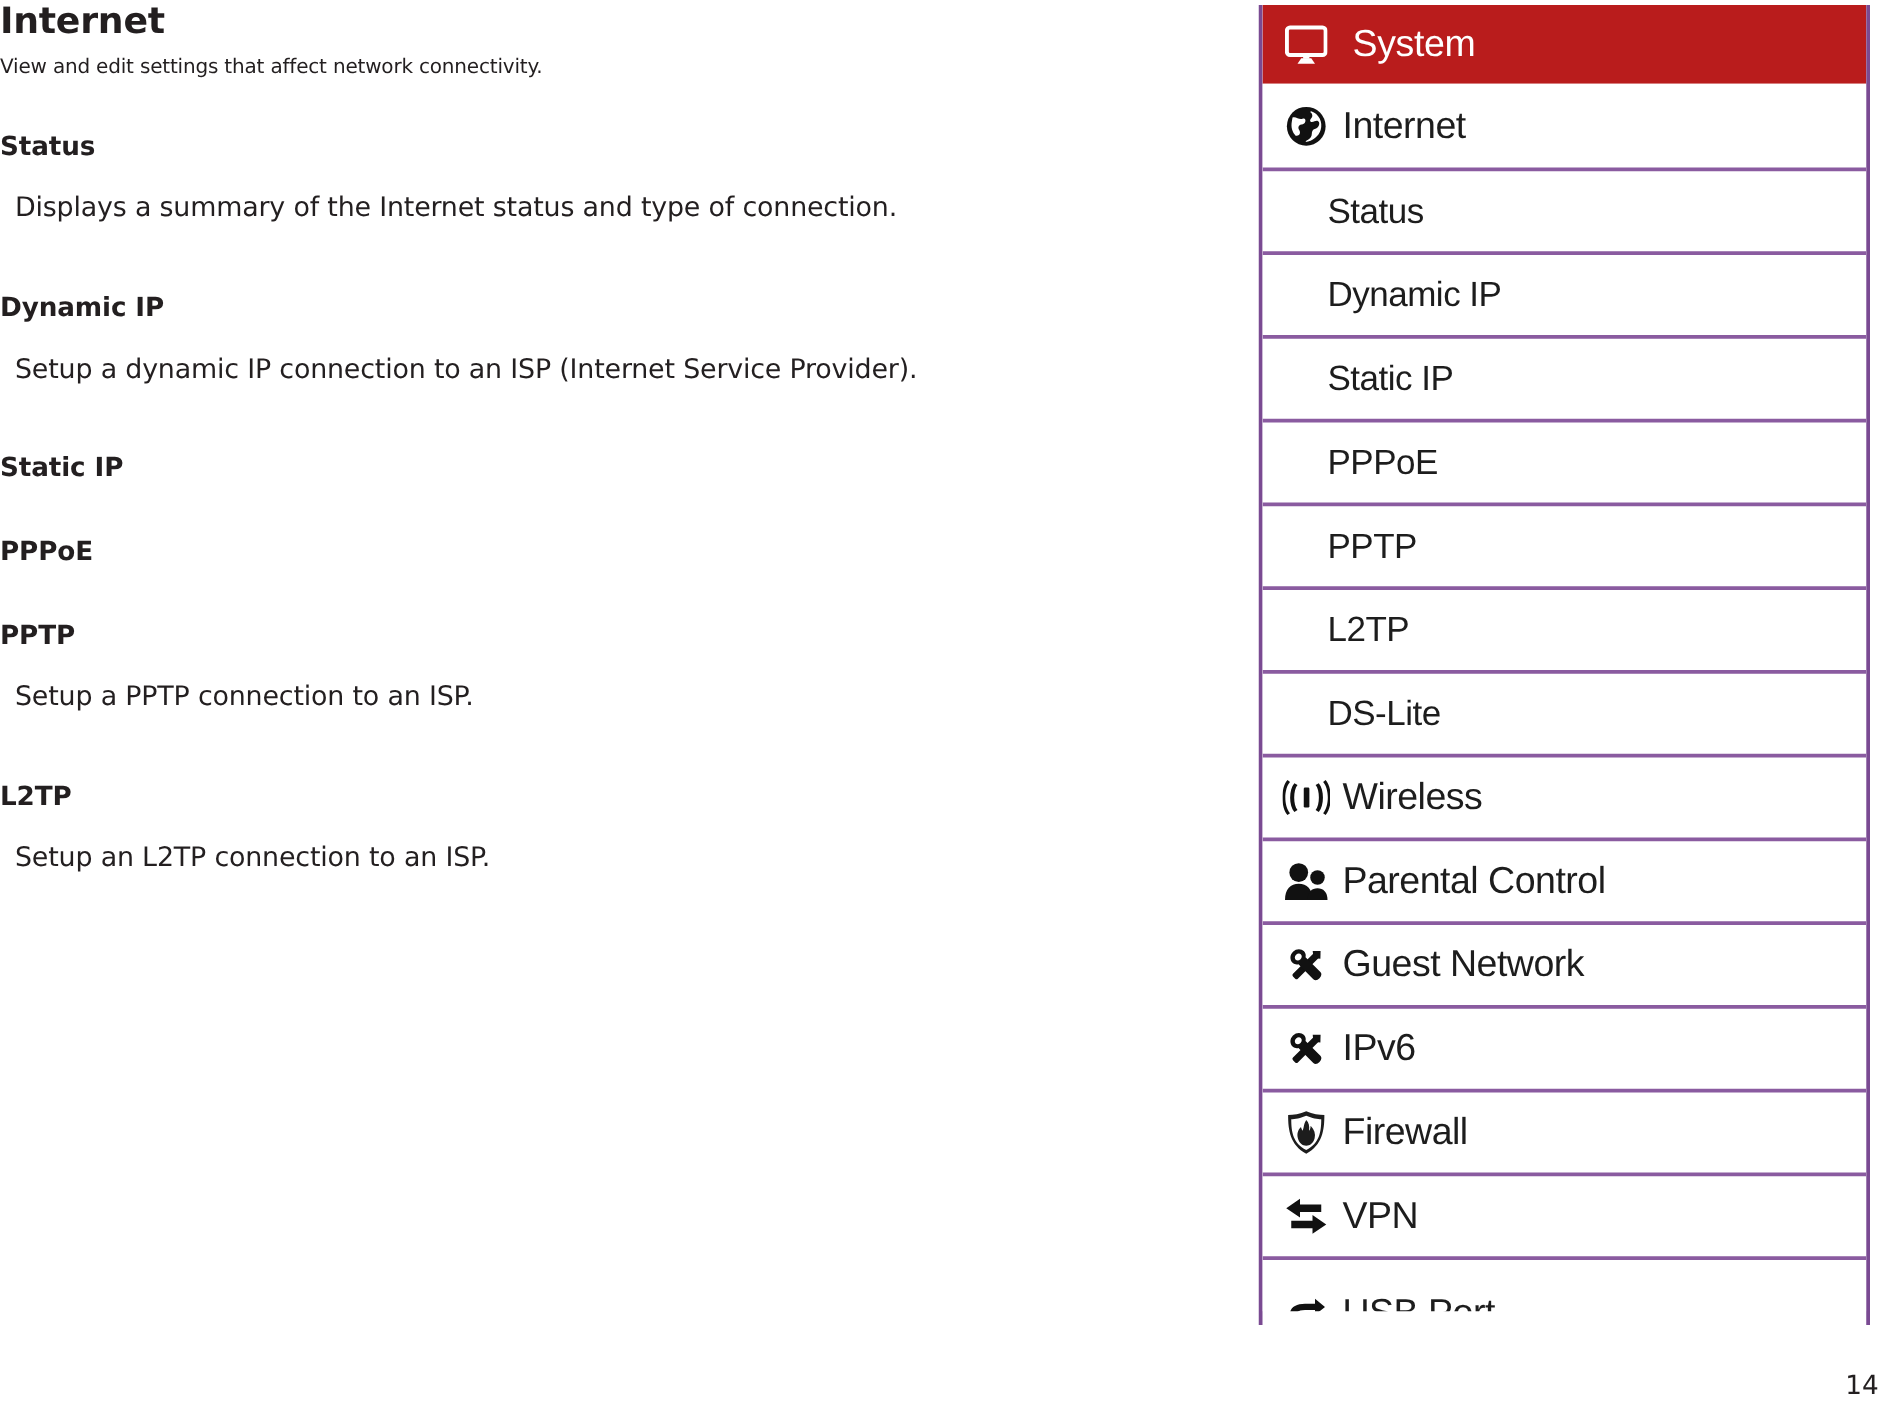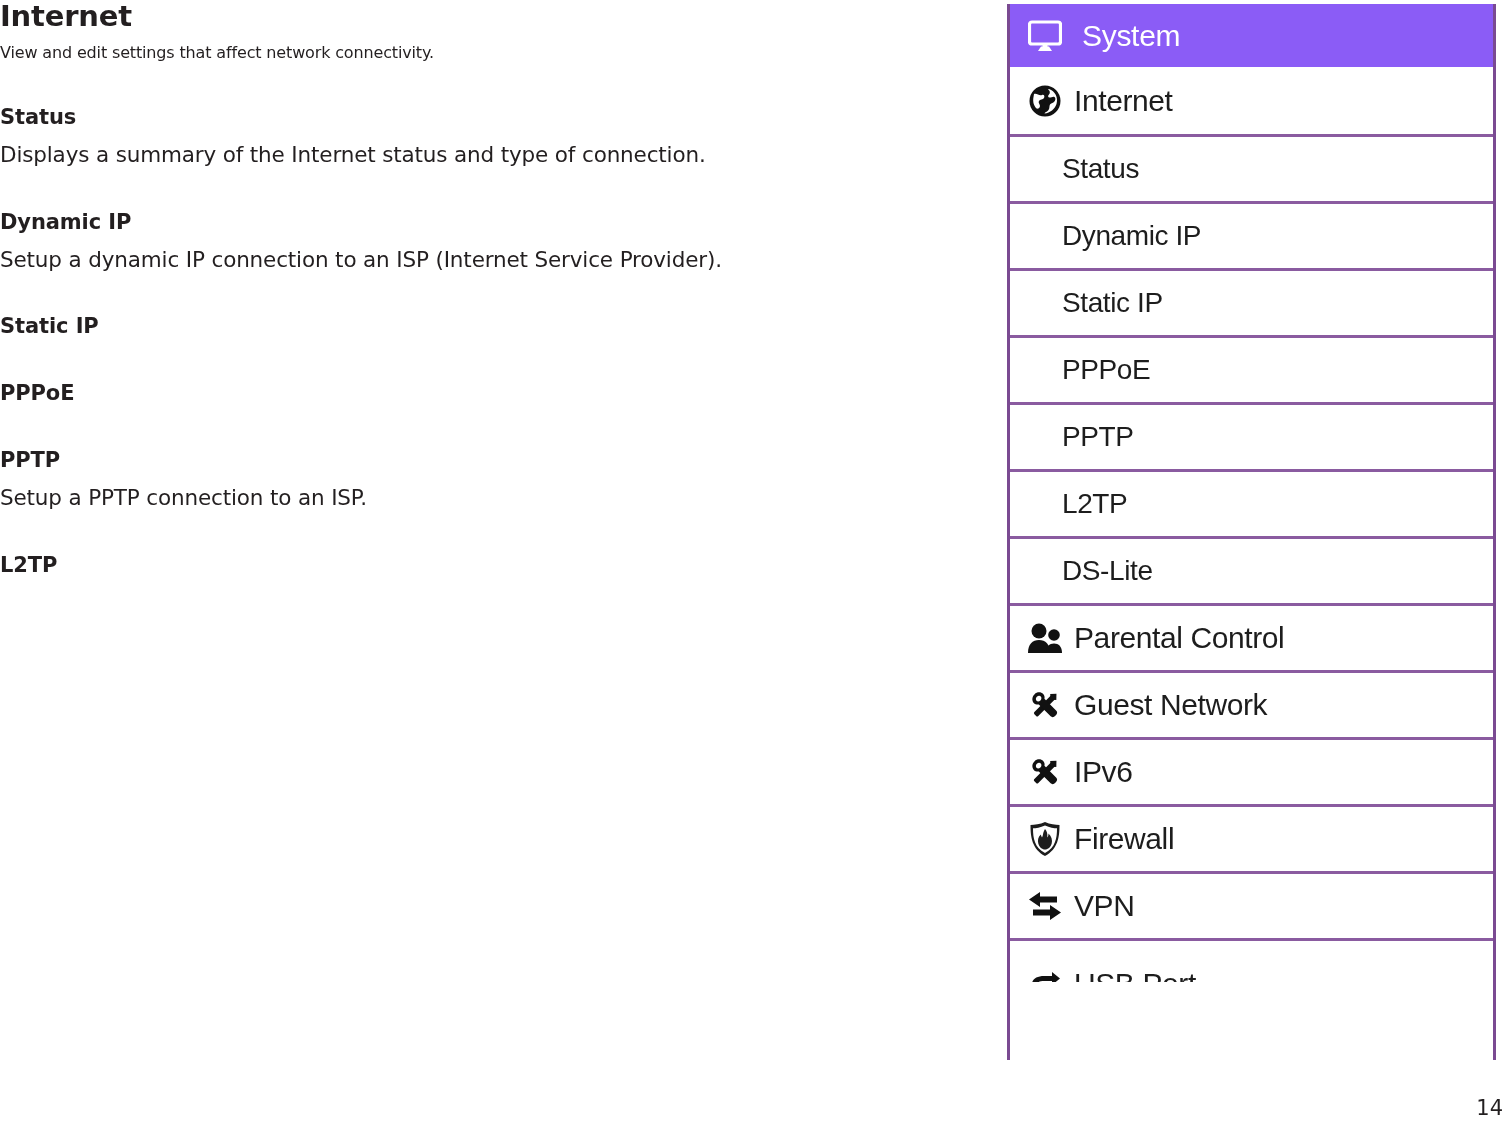--- a/index.html
+++ b/index.html
@@ -55,21 +55,21 @@
     line-height: 1.0;
     margin: 0;
     letter-spacing: -0.1px;
   }
 
   .section-body {
     font-size: 21.5px;
     font-weight: normal;
     color: #231f20;
     line-height: 1.0;
-    margin: 0;
+    margin: 12px;
     padding-top: 16px;
     letter-spacing: -0.15px;
   }
 
   
   #page-number {
     position: absolute;
     left: 0;
     top: 1096px;
     width: 1503px;
@@ -91,21 +91,21 @@
     height: 1056px;
     overflow: hidden;
     border-left: 3px solid #7a4a92;
     border-right: 3px solid #7a4a92;
     box-sizing: border-box;
     background: #ffffff;
   }
 
   .menu-header {
     height: 63px;
-    background: #8b5cf6;
+    background: #b91c1c;
     display: flex;
     align-items: center;
     padding-left: 18px;
     box-sizing: border-box;
   }
   .menu-header .mh-icon {
     width: 46px;
     display: flex;
     align-items: center;
     justify-content: flex-start;
@@ -192,20 +192,21 @@
     <div class="section-heading">PPPoE</div>
   </div>
 
   <div class="section">
     <div class="section-heading">PPTP</div>
     <div class="section-body">Setup a PPTP connection to an ISP.</div>
   </div>
 
   <div class="section">
     <div class="section-heading">L2TP</div>
+    <div class="section-body">Setup an L2TP connection to an ISP.</div>
   </div>
 
 </div>
 
 <div id="page-number">
   <span class="pn-inner">14</span>
 </div>
 
 <div id="menu-panel">
 
@@ -252,20 +253,32 @@
   </div>
 
   <div class="menu-row sub-level">
     <span class="row-label">L2TP</span>
   </div>
 
   <div class="menu-row sub-level">
     <span class="row-label">DS-Lite</span>
   </div>
 
+  <div class="menu-row top-level">
+    <span class="row-icon">
+      <svg width="38" height="30" viewBox="0 0 38 30">
+        <rect x="17" y="7" width="4.5" height="16" rx="1" fill="#111111"></rect>
+        <path d="M12 5 C8.5 9 8.5 21 12 25 L9.5 26.5 C5 21.5 5 8.5 9.5 3.5 Z" fill="#111111"></path>
+        <path d="M26.5 5 C30 9 30 21 26.5 25 L29 26.5 C33.5 21.5 33.5 8.5 29 3.5 Z" fill="#111111"></path>
+        <path d="M6 2.5 C1 8 1 22 6 27.5 L4 29 C-1.5 23 -1.5 7 4 1 Z" fill="#111111"></path>
+        <path d="M32.5 2.5 C37.5 8 37.5 22 32.5 27.5 L34.5 29 C40 23 40 7 34.5 1 Z" fill="#111111"></path>
+      </svg>
+    </span>
+    <span class="row-label">Wireless</span>
+  </div>
 
   <div class="menu-row top-level">
     <span class="row-icon">
       <svg width="38" height="32" viewBox="0 0 38 32">
         <circle cx="13" cy="9" r="7.5" fill="#111111"></circle>
         <path d="M2 31 C2 22 6.5 18 13 18 C19.5 18 24 22 24 31 Z" fill="#111111"></path>
         <circle cx="28" cy="13" r="5.8" fill="#111111"></circle>
         <path d="M20 31 C20 24.5 23.4 21.5 28 21.5 C32.6 21.5 36 24.5 36 31 Z" fill="#111111"></path>
       </svg>
     </span>

